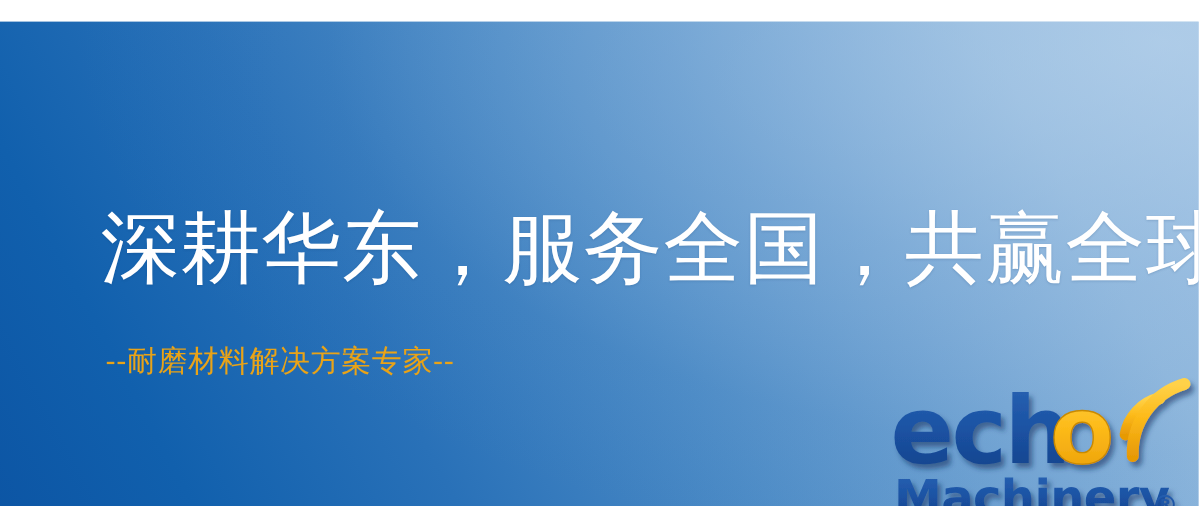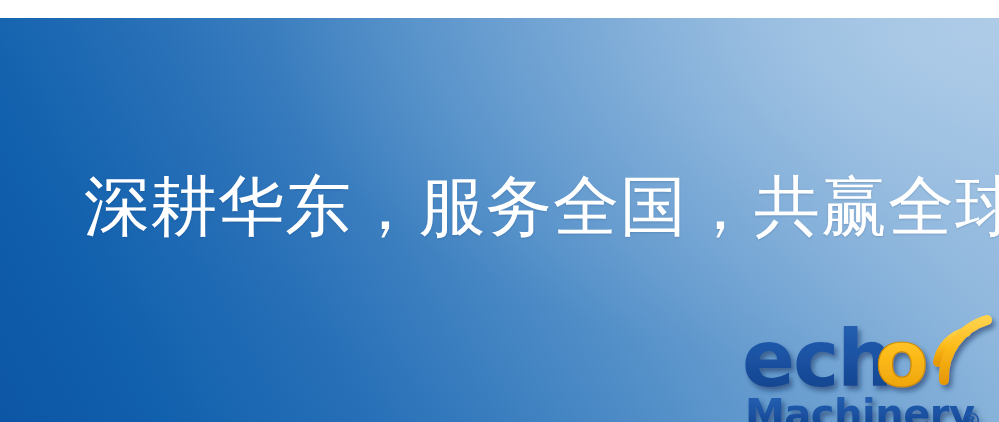--- a/index.html
+++ b/index.html
@@ -86,20 +86,21 @@
     overflow: visible;
   }
 </style>
 </head>
 <body>
 
 <div id="banner">
 
   <h1 id="headline">深耕华东，服务全国，共赢全球</h1>
 
+  <p id="subtitle">--耐磨材料解决方案专家--</p>
 
   <div id="logo">
     <svg viewBox="0 0 257 130" xmlns="http://www.w3.org/2000/svg" aria-hidden="true">
       <defs>
         <filter id="logoShadow" x="-25%" y="-25%" width="160%" height="170%">
           <feDropShadow dx="3" dy="4" stdDeviation="2.4" flood-color="#0d3061" flood-opacity="0.55"></feDropShadow>
         </filter>
         <linearGradient id="blueFace" x1="0" y1="0" x2="0" y2="1">
           <stop offset="0%" stop-color="#2a63b4"></stop>
           <stop offset="45%" stop-color="#1b53a4"></stop>

